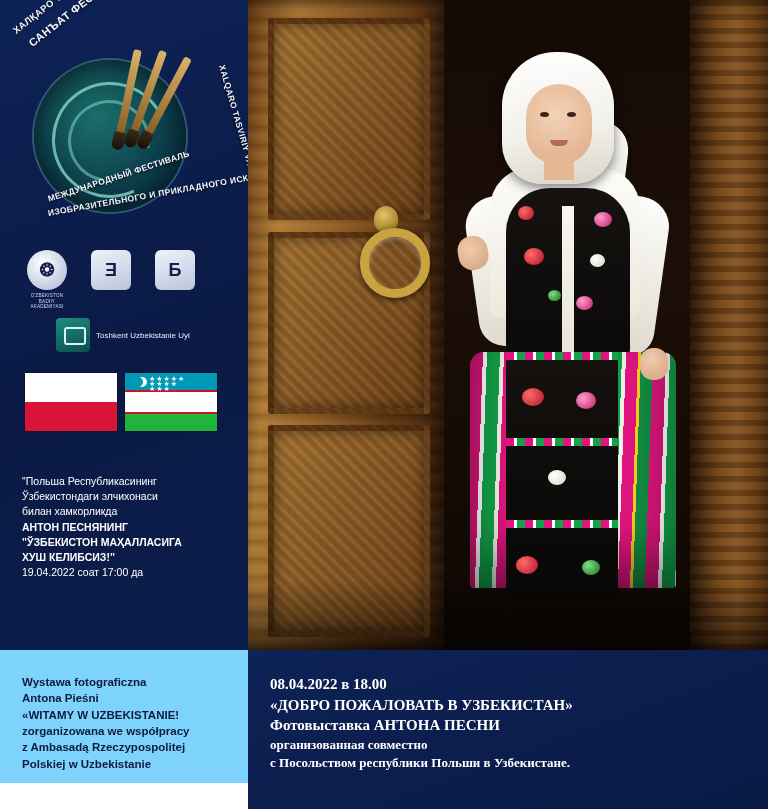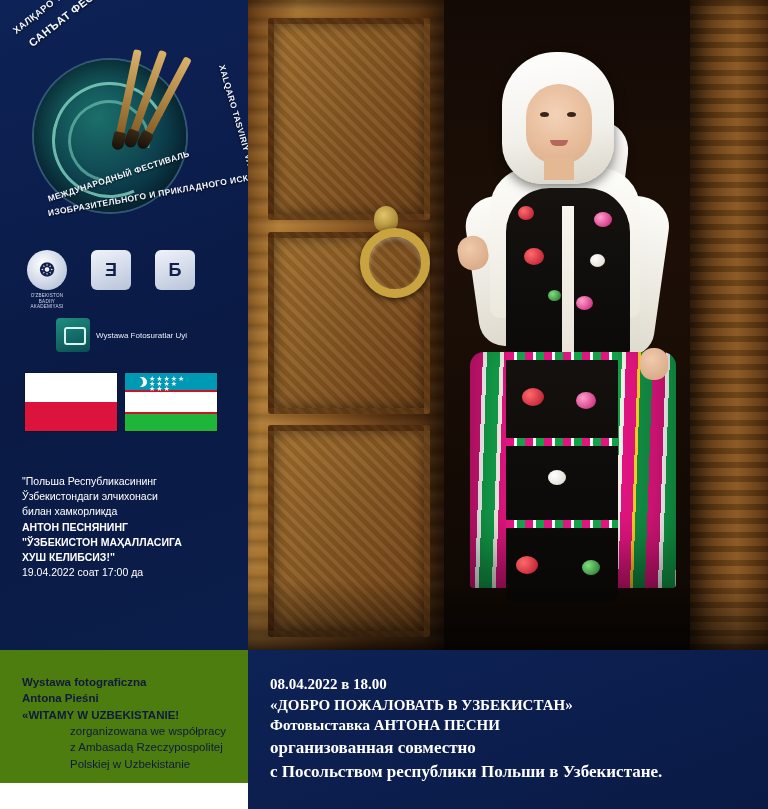--- a/index.html
+++ b/index.html
@@ -360,46 +360,46 @@
     font-size: 10.5px;
     line-height: 1.45;
   }
   .uz-text .b { font-weight: bold; }
 
   
   .bottom-left {
     position: absolute;
     left: 0; top: 650px;
     width: 248px; height: 133px;
-    background: #4d7c0f;
+    background: #7dd3fc;
   }
   .bottom-left-inner {
     padding: 24px 16px 0 22px;
     color: #101a3d;
     font-size: 11.5px;
     line-height: 1.42;
     font-weight: bold;
   }
-  .bottom-left-inner .reg { font-weight: normal; margin-left: 48px; }
+  .bottom-left-inner .reg { font-weight: bold; }
   .bottom-right {
     position: absolute;
     left: 248px; top: 650px;
     width: 520px; height: 159px;
     background: #0b1f4e;
     background: linear-gradient(160deg,#0d2256,#0a1a45);
   }
   .bottom-right-inner {
     padding: 24px 18px 0 22px;
     color: #ffffff;
     font-size: 15px;
     line-height: 1.38;
     font-family: "Liberation Serif", serif;
   }
   .bottom-right-inner .bold { font-weight: bold; }
-  .bottom-right-inner .small { font-size: 17px; }
+  .bottom-right-inner .small { font-size: 13px; }
 </style>
 </head>
 <body>
 
 <div class="poster">
 
   <div class="top">
 
     <div class="left-panel">
 
@@ -429,21 +429,21 @@
           <div class="emblem-cap"></div>
         </div>
         <div class="emblem">
           <div class="emblem-mark">Б</div>
           <div class="emblem-cap"></div>
         </div>
       </div>
 
       <div class="club">
         <div class="club-mark"></div>
-        <div class="club-name">Wystawa Fotosuratlar Uyi</div>
+        <div class="club-name">Toshkent Uzbekistanie Uyi</div>
       </div>
 
       <div class="flags">
         <div class="flag">
           <div class="flag-pl-top"></div>
           <div class="flag-pl-bot"></div>
         </div>
         <div class="flag">
           <div class="flag-uz-blue"></div>
           <div class="flag-uz-white"></div>

